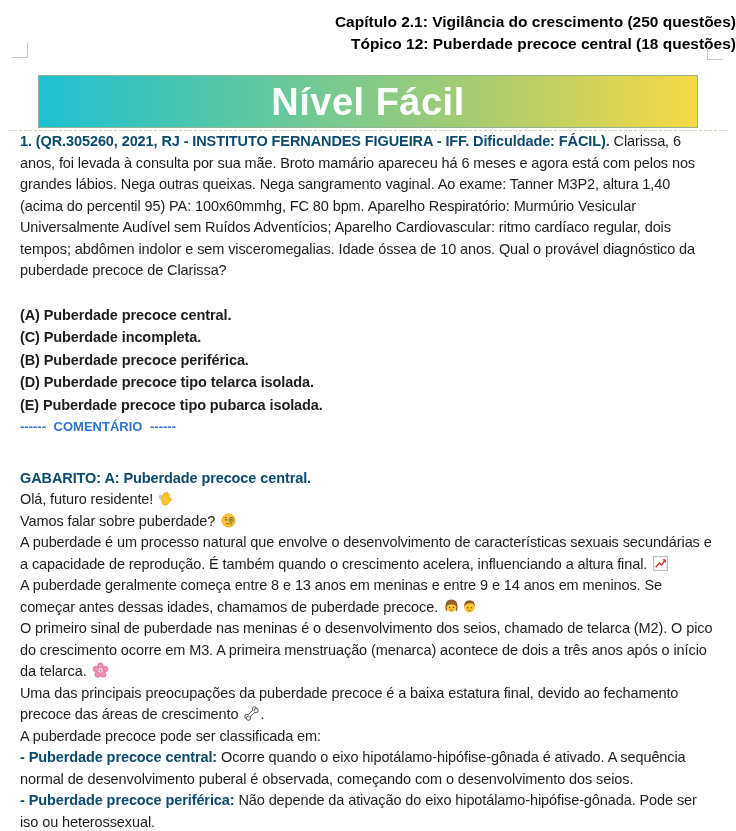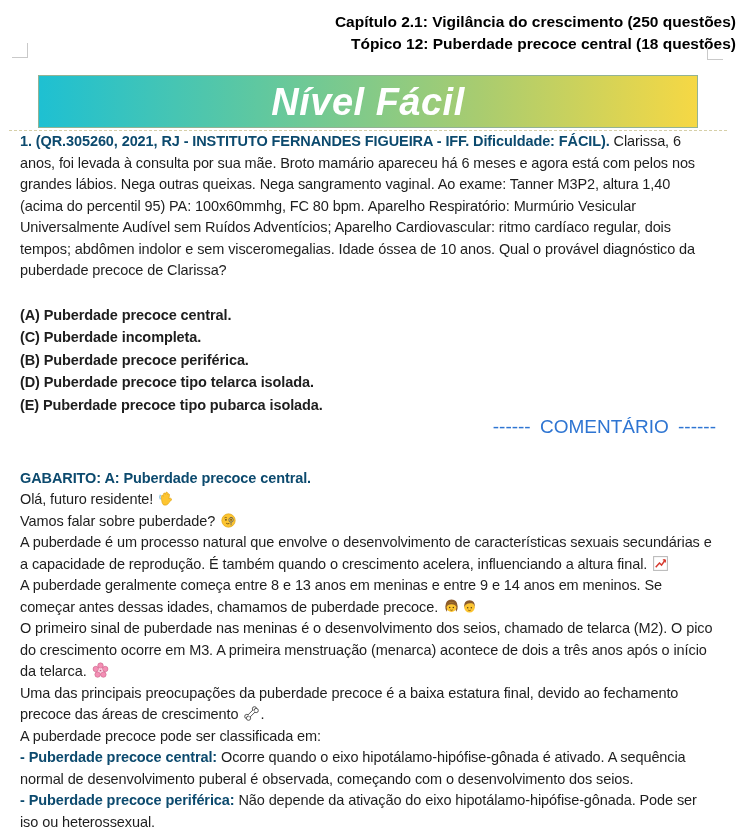--- a/index.html
+++ b/index.html
@@ -26,43 +26,42 @@
   }
   .boundary-dashes{margin:2px 9px 0;border-bottom:1px dashed #d6cfa8;height:0;}
   .content{
     margin:0 20px;font-size:14.5px;line-height:21.5px;letter-spacing:-0.1px;
   }
   .content p{margin:0;}
   .question{margin-top:4px;}
   .options{margin-top:22px;font-weight:bold;}
   .options p{line-height:22.5px;}
   .comment-divider{
-    margin-top:25px;font-weight:normal;font-size:19px;color:#2e75d2;letter-spacing:0;
+    margin-top:25px;font-weight:bold;font-size:13px;color:#2e75d2;letter-spacing:0;
     word-spacing:4px;
-    text-align:right;
   }
   .comment-body{margin-top:30px;}
   b{color:#0c4a6e;}
   .emoji{
     display:inline-block;width:17px;height:17px;vertical-align:-3px;margin-left:1px;
   }
 </style>
 </head>
 <body>
 
 <div class="doc-header">
   <div>Capítulo 2.1: Vigilância do crescimento (250 questões)</div>
   <div>Tópico 12: Puberdade precoce central (18 questões)</div>
 </div>
 
 <div class="corner-mark left"></div>
 <div class="corner-mark right"></div>
 
 <div class="banner" style="background: linear-gradient(90deg, rgb(30, 192, 210), rgb(95, 200, 160), rgb(168, 204, 112), rgb(246, 216, 68));">
-  <span class="banner-label" style="color: rgb(255, 255, 255); font-style: italic;">Nível Fácil</span>
+  <span class="banner-label" style="color: rgb(255, 255, 255);">Nível Fácil</span>
 </div>
 <div class="boundary-dashes"></div>
 
 <div class="content">
   <p class="question"><b>1. (QR.305260, 2021, RJ - INSTITUTO FERNANDES FIGUEIRA - IFF. Dificuldade: FÁCIL).</b><span> Clarissa, 6 anos, foi levada à consulta por sua mãe. Broto mamário apareceu há 6 meses e agora está com pelos nos grandes lábios. Nega outras queixas. Nega sangramento vaginal. Ao exame: Tanner M3P2, altura 1,40 (acima do percentil 95) PA: 100x60mmhg, FC 80 bpm. Aparelho Respiratório: Murmúrio Vesicular Universalmente Audível sem Ruídos Adventícios; Aparelho Cardiovascular: ritmo cardíaco regular, dois tempos; abdômen indolor e sem visceromegalias. Idade óssea de 10 anos. Qual o provável diagnóstico da puberdade precoce de Clarissa?</span></p>
 
   <div class="options">
     <p>(A) Puberdade precoce central.</p>
     <p>(C) Puberdade incompleta.</p>
     <p>(B) Puberdade precoce periférica.</p>

